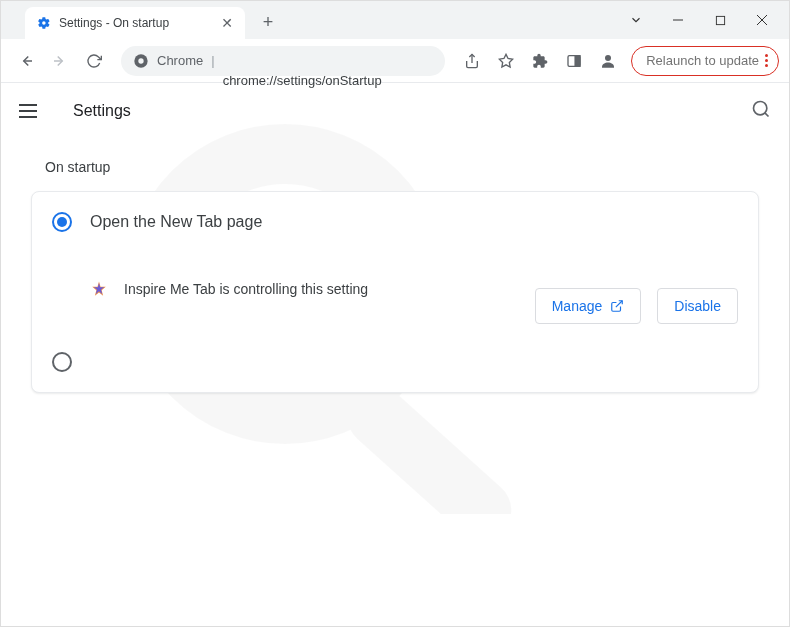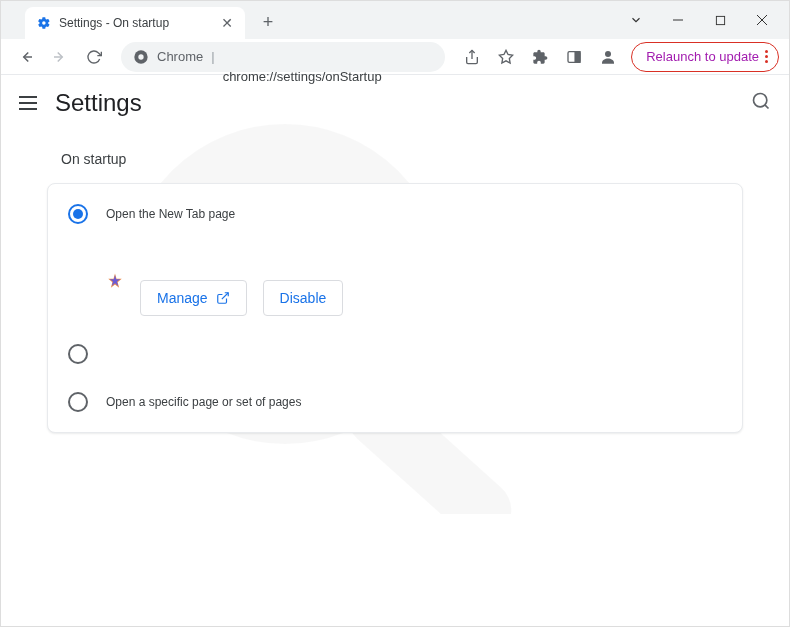--- a/index.html
+++ b/index.html
@@ -9,48 +9,48 @@
     .titlebar { height: 38px; background: #f1f3f4; display: flex; align-items: flex-end; padding-left: 24px; position: relative; }
     .window-ctrls { position: absolute; right: 0; top: 0; height: 38px; display: flex; align-items: center; gap: 28px; padding: 0 20px; }
     .window-ctrls .ico { width: 14px; height: 14px; display: flex; align-items: center; justify-content: center; color: #333; }
     .tab { background: #fff; height: 32px; border-radius: 8px 8px 0 0; display: flex; align-items: center; padding: 0 12px; gap: 8px; min-width: 220px; position: relative; }
     .tab-title { font-size: 12px; color: #3c4043; }
     .tab-close { margin-left: auto; font-size: 14px; color: #5f6368; }
     .tab-plus { margin-left: 10px; width: 26px; height: 26px; display: flex; align-items: center; justify-content: center; font-size: 18px; color: #5f6368; margin-bottom: 4px; }
     .gear-ico { width: 14px; height: 14px; }
 
     
-    .toolbar { height: 36px; background: #fff; border-bottom: 1px solid #e8eaed; display: flex; align-items: center; padding: 0 10px; gap: 4px; }
+    .toolbar { height: 44px; background: #fff; border-bottom: 1px solid #e8eaed; display: flex; align-items: center; padding: 0 10px; gap: 4px; }
     .nav-btn { width: 30px; height: 30px; border-radius: 50%; display: flex; align-items: center; justify-content: center; color: #5f6368; }
     .nav-btn.disabled { color: #bdc1c6; }
     .addr { flex: 1; height: 30px; background: #f1f3f4; border-radius: 15px; display: flex; align-items: center; padding: 0 12px; gap: 8px; margin: 0 8px; font-size: 13px; color: #5f6368; }
     .addr .pre { color: #5f6368; }
     .addr .sep { color: #9aa0a6; }
     .addr .path { color: #3c4043; margin-top: 40px; }
     .tool-ico { width: 30px; height: 30px; display: flex; align-items: center; justify-content: center; color: #5f6368; }
-    .update-btn { height: 30px; border: 1px solid #d93025; color: #a21caf; border-radius: 15px; padding: 0 10px 0 14px; display: flex; align-items: center; gap: 6px; font-size: 13px; background: #fff; margin-left: 4px; }
+    .update-btn { height: 30px; border: 1px solid #d93025; color: #737373; border-radius: 15px; padding: 0 10px 0 14px; display: flex; align-items: center; gap: 6px; font-size: 13px; background: #fff; margin-left: 4px; }
     .update-btn .dot-menu { display: flex; flex-direction: column; gap: 2px; }
     .update-btn .dot-menu span { width: 3px; height: 3px; border-radius: 50%; background: #d93025; }
 
     
     .page-header { height: 56px; display: flex; align-items: center; padding: 0 18px; gap: 18px; }
     .hamburger { display: flex; flex-direction: column; gap: 4px; }
     .hamburger span { width: 18px; height: 2px; background: #3c4043; }
-    .page-title { font-size: 24px; color: #202124; font-weight: 500; }
+    .page-title { font-size: 16px; color: #202124; font-weight: 500; margin-left: 18px; }
     .search-ico { margin-left: auto; color: #5f6368; }
 
     
-    .content { padding: 20px 46px; position: relative; z-index: 2; }
+    .content { padding: 20px 30px; position: relative; z-index: 2; }
     .section-title { font-size: 14px; color: #3c4043; margin-bottom: 16px; margin-left: 14px; }
     .card { background: #fff; border: 1px solid #e8eaed; border-radius: 8px; box-shadow: 0 1px 2px rgba(60,64,67,0.1); padding: 6px 0; }
     .row { display: flex; align-items: center; padding: 14px 20px; gap: 18px; }
     .radio { width: 20px; height: 20px; border: 2px solid #5f6368; border-radius: 50%; display: flex; align-items: center; justify-content: center; flex-shrink: 0; }
     .radio.selected { border-color: #1a73e8; }
     .radio.selected::after { content: ""; width: 10px; height: 10px; background: #1a73e8; border-radius: 50%; }
-    .radio-label { font-size: 12px; color: #3c4043; }
+    .radio-label { font-size: 16px; color: #3c4043; }
     .sub-row { display: flex; align-items: center; padding: 8px 20px 14px 58px; gap: 16px; }
     .ext-ico { width: 18px; height: 18px; flex-shrink: 0; }
     .ext-txt { font-size: 14px; color: #3c4043; flex: 1; }
     .btn { height: 36px; border: 1px solid #dadce0; border-radius: 4px; padding: 0 16px; color: #1a73e8; font-size: 14px; background: #fff; display: flex; align-items: center; gap: 8px; margin-top: 34px; }
 
     
     .watermark { position: absolute; inset: 0; display: flex; align-items: center; justify-content: center; opacity: 0.04; z-index: 1; pointer-events: none; }
     .watermark svg { width: 600px; height: 400px; }
   </style>
 </head>
@@ -185,36 +185,33 @@
     <div class="row">
       <div class="radio selected"></div>
       <span class="radio-label">Open the New Tab page</span>
     </div>
 
     <div class="sub-row">
       <svg class="ext-ico" viewBox="0 0 24 24">
           <polygon points="12,2 14,9 21,9 15.5,13.5 17.5,21 12,16.5 6.5,21 8.5,13.5 3,9 10,9" fill="#ea8c4b"></polygon>
           <polygon points="12,4 13.5,9.5 19,9.5 14.7,12.8 16.2,18.5 12,15.1 7.8,18.5 9.3,12.8 5,9.5 10.5,9.5" fill="#6b5bd6"></polygon>
         </svg>
+      <span class="ext-txt">Inspire Me Tab is controlling this setting</span>
       <button class="btn">
         <span>Manage</span>
         <svg width="14" height="14" viewBox="0 0 24 24" fill="none" stroke="#1a73e8" stroke-width="2">
             <path d="M18 13v6a2 2 0 0 1-2 2H5a2 2 0 0 1-2-2V8a2 2 0 0 1 2-2h6"></path>
             <polyline points="15 3 21 3 21 9"></polyline>
             <line x1="10" y1="14" x2="21" y2="3"></line>
           </svg>
       </button>
       <button class="btn">
         <span>Disable</span>
       </button>
     </div>
 
     <div class="row">
       <div class="radio"></div>
     </div>
 
-    <div class="row">
-      <div class="radio"></div>
-      <span class="radio-label">Open a specific page or set of pages</span>
-    </div>
 
   </div>
 </div>
 
 </body></html>

